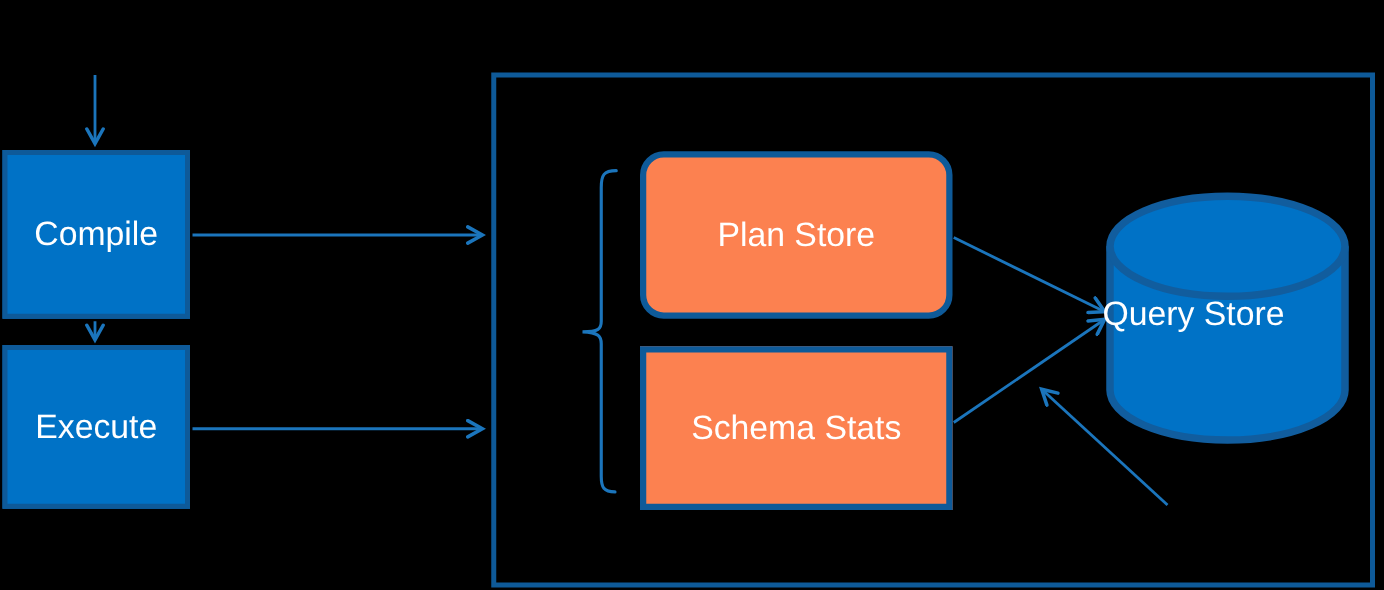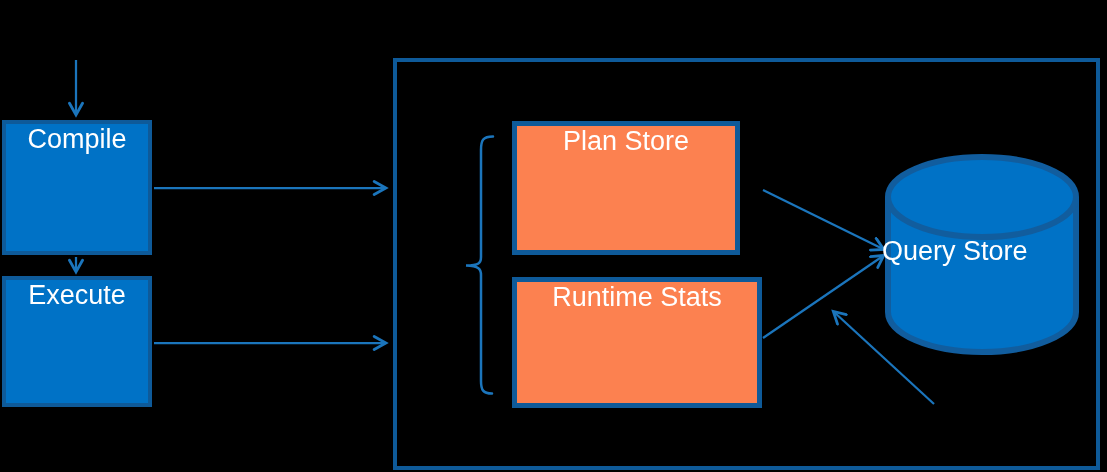--- a/index.html
+++ b/index.html
@@ -15,42 +15,42 @@
   #canvas{
     position:relative;
     width:1107px;height:472px;
     background:var(--background);
     font-family:"Liberation Sans", sans-serif;
     overflow:hidden;
   }
   .node{
     position:absolute;
     box-sizing:border-box;
-    display:flex;align-items:flex-start;justify-content:center;
+    display:flex;align-items:center;justify-content:center;
     color:var(--text_white);
   }
   .blue-box{
     background:var(--blue_fill);
     border:4px solid var(--dark_border);
     font-size:27px;
   }
   .orange-box{
     background:var(--orange_fill);
     border:5px solid var(--dark_border);
     font-size:27px;
   }
   #compile-box{left:2px;top:120px;width:150px;height:135px;}
   #execute-box{left:2px;top:276px;width:150px;height:131px;}
   #container-box{
     position:absolute;box-sizing:border-box;
     left:393px;top:58px;width:707px;height:412px;
     border:4px solid var(--dark_border);
     background:transparent;
   }
-  #plan-store-box{left:512px;top:121px;width:228px;height:134px;}
+  #plan-store-box{left:512px;top:121px;width:250px;height:134px;border-radius:19px;}
   #runtime-stats-box{left:512px;top:277px;width:250px;height:131px;}
   #overlay-svg{position:absolute;left:0;top:0;width:1107px;height:472px;}
   #cylinder-label{
     position:absolute;left:882px;top:234px;width:200px;
     text-align:left;color:var(--text_white);font-size:27px;line-height:35px;
   }
   #cylinder-label span{display:block;}
 </style>
 </head>
 <body>
@@ -63,21 +63,21 @@
     <span>Compile</span>
   </div>
   <div class="node blue-box" id="execute-box">
     <span>Execute</span>
   </div>
 
   <div class="node orange-box" id="plan-store-box">
     <span>Plan Store</span>
   </div>
   <div class="node orange-box" id="runtime-stats-box">
-    <span>Runtime Stats</span>
+    <span>Schema Stats</span>
   </div>
 
   <svg id="overlay-svg" viewBox="0 0 1107 472" xmlns="http://www.w3.org/2000/svg">
     <defs>
       <marker id="arrowOpen" orient="auto" markerUnits="strokeWidth" markerWidth="7.5" markerHeight="7" refX="5.6" refY="3.5">
         <path d="M0.8,0.6 L6,3.5 L0.8,6.4" fill="none" stroke="#1B75BC" stroke-width="1.25" stroke-linecap="round"></path>
       </marker>
     </defs>
 
     <line x1="76" y1="60" x2="76" y2="114" stroke="#1B75BC" stroke-width="2.25" marker-end="url(#arrowOpen)"></line>

